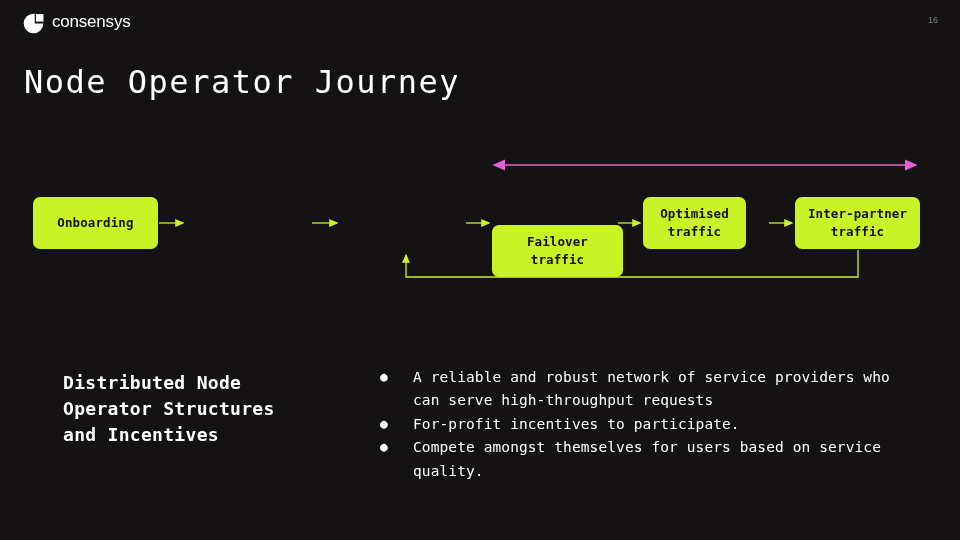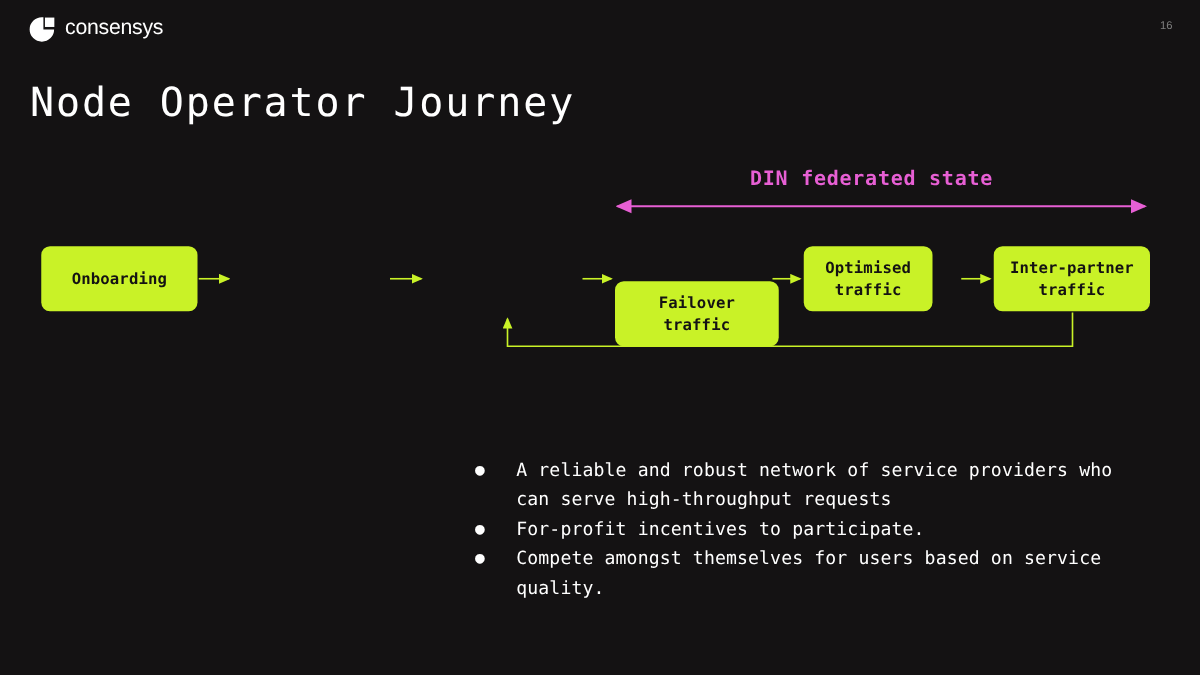--- a/index.html
+++ b/index.html
@@ -172,21 +172,20 @@
     </svg>
     <span class="brand-name">consensys</span>
   </div>
 
   <div class="page-number">16</div>
 
   <div class="slide-title">Node Operator Journey</div>
 
   <div class="diagram">
 
-    <div class="din-label">DIN federated state</div>
 
     <svg width="960" height="300" style="position:absolute;left:0;top:0;">
       <defs>
         <marker id="greenArrow" markerWidth="7" markerHeight="7" refX="6" refY="3" orient="auto">
           <path d="M0,0 L7,3 L0,6 z" fill="#c9f227"></path>
         </marker>
         <marker id="greenArrowUp" markerWidth="7" markerHeight="7" refX="6" refY="3" orient="auto">
           <path d="M0,0 L7,3 L0,6 z" fill="#c9f227"></path>
         </marker>
         <marker id="pinkArrowEnd" markerWidth="8" markerHeight="8" refX="7" refY="3.5" orient="auto">
@@ -218,20 +217,23 @@
     <div class="flow-box box-4">
       <span class="flow-box-label">Optimised
 traffic</span>
     </div>
     <div class="flow-box box-5">
       <span class="flow-box-label">Inter-partner
 traffic</span>
     </div>
   </div>
 
+  <div class="section-heading">Distributed Node
+Operator Structures
+and Incentives</div>
 
   <ul class="bullets">
     <li class="bullet">
       <span class="bullet-dot">●</span>
       <span class="bullet-text">A reliable and robust network of service providers who can serve high-throughput requests</span>
     </li>
     <li class="bullet">
       <span class="bullet-dot">●</span>
       <span class="bullet-text">For-profit incentives to participate.</span>
     </li>

